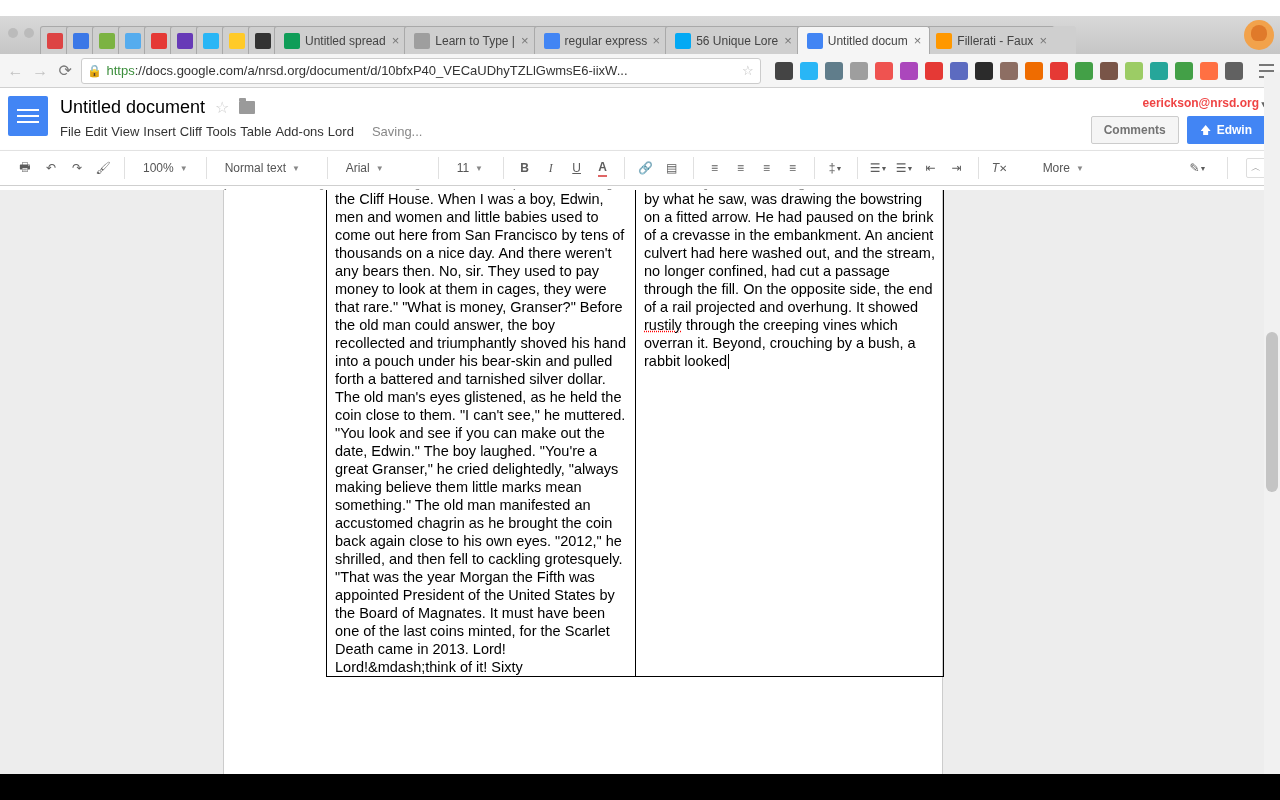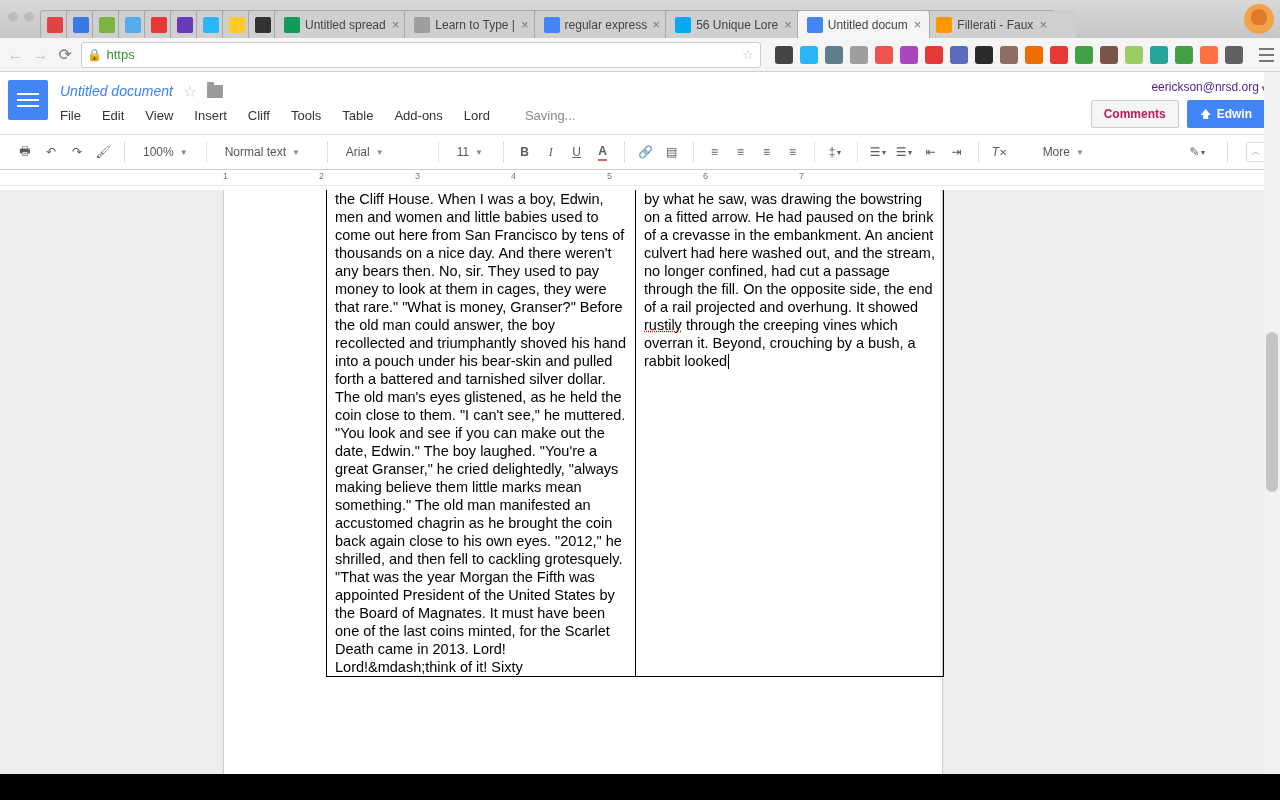--- a/index.html
+++ b/index.html
@@ -1,19 +1,19 @@
 <!DOCTYPE html>
 <html><head>
 <meta charset="utf-8">
 <style>
 * { margin:0; padding:0; box-sizing:border-box; font-family:Arial,sans-serif; }
 body { background:#fff; width:1280px; height:800px; overflow:hidden; position:relative; }
 
 
-.chrome-top { position:relative; height:38px; background:linear-gradient(#d9d9d9,#c6c6c6); }
+.chrome-top { position:relative; height:38px; background:linear-gradient(#d9d9d9,#c6c6c6);margin-top:16px; }
 .mac-dots { position:absolute; left:8px; top:12px; display:flex; gap:6px; }
 .mac-dots span { width:10px; height:10px; border-radius:50%; background:#bbb; display:block; }
 .avatar-circle { position:absolute; right:6px; top:4px; width:30px; height:30px; border-radius:50%; background:#f2a24b; }
 .avatar-circle::after { content:""; position:absolute; left:7px; top:5px; width:16px; height:16px; border-radius:50% 50% 40% 40%; background:#e07a2a; }
 
 .tabstrip { position:absolute; left:40px; top:8px; display:flex; align-items:flex-end; height:30px; }
 .tab-favicon { width:16px; height:16px; border-radius:2px; margin:0 5px; background:#888; display:inline-block; }
 .tab { display:flex; align-items:center; height:28px; padding:0 8px 0 4px; font-size:12px; color:#444; border-radius:3px 3px 0 0; background:#cfcfcf; margin-right:-4px; position:relative; max-width:140px; overflow:hidden; white-space:nowrap; border:1px solid #a9a9a9; border-bottom:none;}
 .tab.mini { width:30px; padding:0; justify-content:center; }
 .tab.active { background:#f5f5f5; z-index:2; }
@@ -31,32 +31,32 @@
 .ext-icons { display:flex; gap:7px; margin-left:8px; align-items:center; }
 .ext { width:18px; height:18px; border-radius:3px; }
 .menu-lines { width:18px; height:14px; margin-left:10px; background:linear-gradient(#777 0 2px,transparent 2px 6px,#777 6px 8px,transparent 8px 12px,#777 12px 14px); }
 
 
 .docs-header { display:flex; padding:8px 10px 0 8px; }
 .docs-logo { width:40px; height:40px; background:#4285f4; border-radius:2px; display:flex; align-items:center; justify-content:center; margin-right:12px; }
 .docs-logo span { width:22px; height:2px; background:#fff; box-shadow:0 -6px 0 #fff,0 6px 0 #fff; }
 .title-block { flex:1; }
 .doc-title-row { display:flex; align-items:center; gap:10px; height:22px; }
-.doc-title { font-size:14px; color:#3b82f6; font-style:italic; }
+.doc-title { font-size:18px; color:#000000; }
 .tstar { color:#ccc; font-size:16px; }
 .folder-ic { width:16px; height:13px; background:#9a9a9a; border-radius:1px; position:relative; }
 .folder-ic::before{content:"";position:absolute;top:-3px;left:0;width:7px;height:3px;background:#9a9a9a;border-radius:1px 1px 0 0;}
-.menubar { display:flex; gap:21px; font-size:13px; color:#333; margin-top:6px; align-items:center; }
+.menubar { display:flex; gap:4px; font-size:13px; color:#333; margin-top:6px; align-items:center; }
 .menubar span.saving { color:#888; margin-left:14px; }
 
 .right-head { display:flex; flex-direction:column; align-items:flex-end; gap:6px; padding-right:4px;}
-.user-email { font-size:12px; color:#4c1d95; }
+.user-email { font-size:12px; color:#ef4444;font-weight:bold; }
 .user-email::after { content:" ▾"; font-size:9px; color:#666; }
 .head-buttons { display:flex; gap:8px; }
-.btn-comments { background:#f5f5f5; border:1px solid #ccc; color:#be185d; font-size:12px; font-weight:bold; padding:6px 12px; border-radius:2px; }
+.btn-comments { background:#f5f5f5; border:1px solid #ccc; color:#737373; font-size:12px; font-weight:bold; padding:6px 12px; border-radius:2px; }
 .btn-share { background:#4285f4; color:#fff; font-size:12px; font-weight:bold; padding:6px 14px; border-radius:2px; display:flex; align-items:center; gap:6px; }
 .btn-share::before { content:""; width:10px; height:10px; background:#fff; clip-path:polygon(50% 0,100% 60%,75% 60%,75% 100%,25% 100%,25% 60%,0 60%);} 
 
 
 .toolbar { height:36px; border-top:1px solid #e2e2e2; border-bottom:1px solid #cfcfcf; box-shadow:0 1px 2px rgba(0,0,0,0.08); display:flex; align-items:center; padding:0 14px; gap:4px; font-size:12px; margin-top:6px; color:#555;}
 .tb-ico { width:22px; height:22px; display:flex; align-items:center; justify-content:center; color:#5c5c5c; position:relative; }
 .tb-sep { width:1px; height:22px; background:#e0e0e0; margin:0 6px; }
 .tb-dd { display:flex; align-items:center; padding:0 8px; height:24px; gap:6px; }
 .tb-dd .car { font-size:8px; color:#888; }
 .tb-under { border-bottom:2px solid #e06666; padding-bottom:1px; font-weight:bold;}
@@ -157,20 +157,21 @@
   <div class="avatar-circle"></div>
 </div>
 
 <div class="addr-row">
   <div class="nav-ico disabled">←</div>
   <div class="nav-ico disabled">→</div>
   <div class="nav-ico">⟳</div>
   <div class="url-box">
     <span class="lock">🔒</span>
     <span class="https">https</span>
+      <span>://docs.google.com/a/nrsd.org/document/d/10bfxP40_VECaUDhyTZLlGwmsE6-iixW...</span>
     <span class="star">☆</span>
   </div>
   <div class="ext-icons">
     <span class="ext" style="background:#444"></span>
     <span class="ext" style="background:#29b6f6"></span>
     <span class="ext" style="background:#607d8b"></span>
     <span class="ext" style="background:#9e9e9e"></span>
     <span class="ext" style="background:#ef5350"></span>
     <span class="ext" style="background:#ab47bc"></span>
     <span class="ext" style="background:#e53935"></span>

